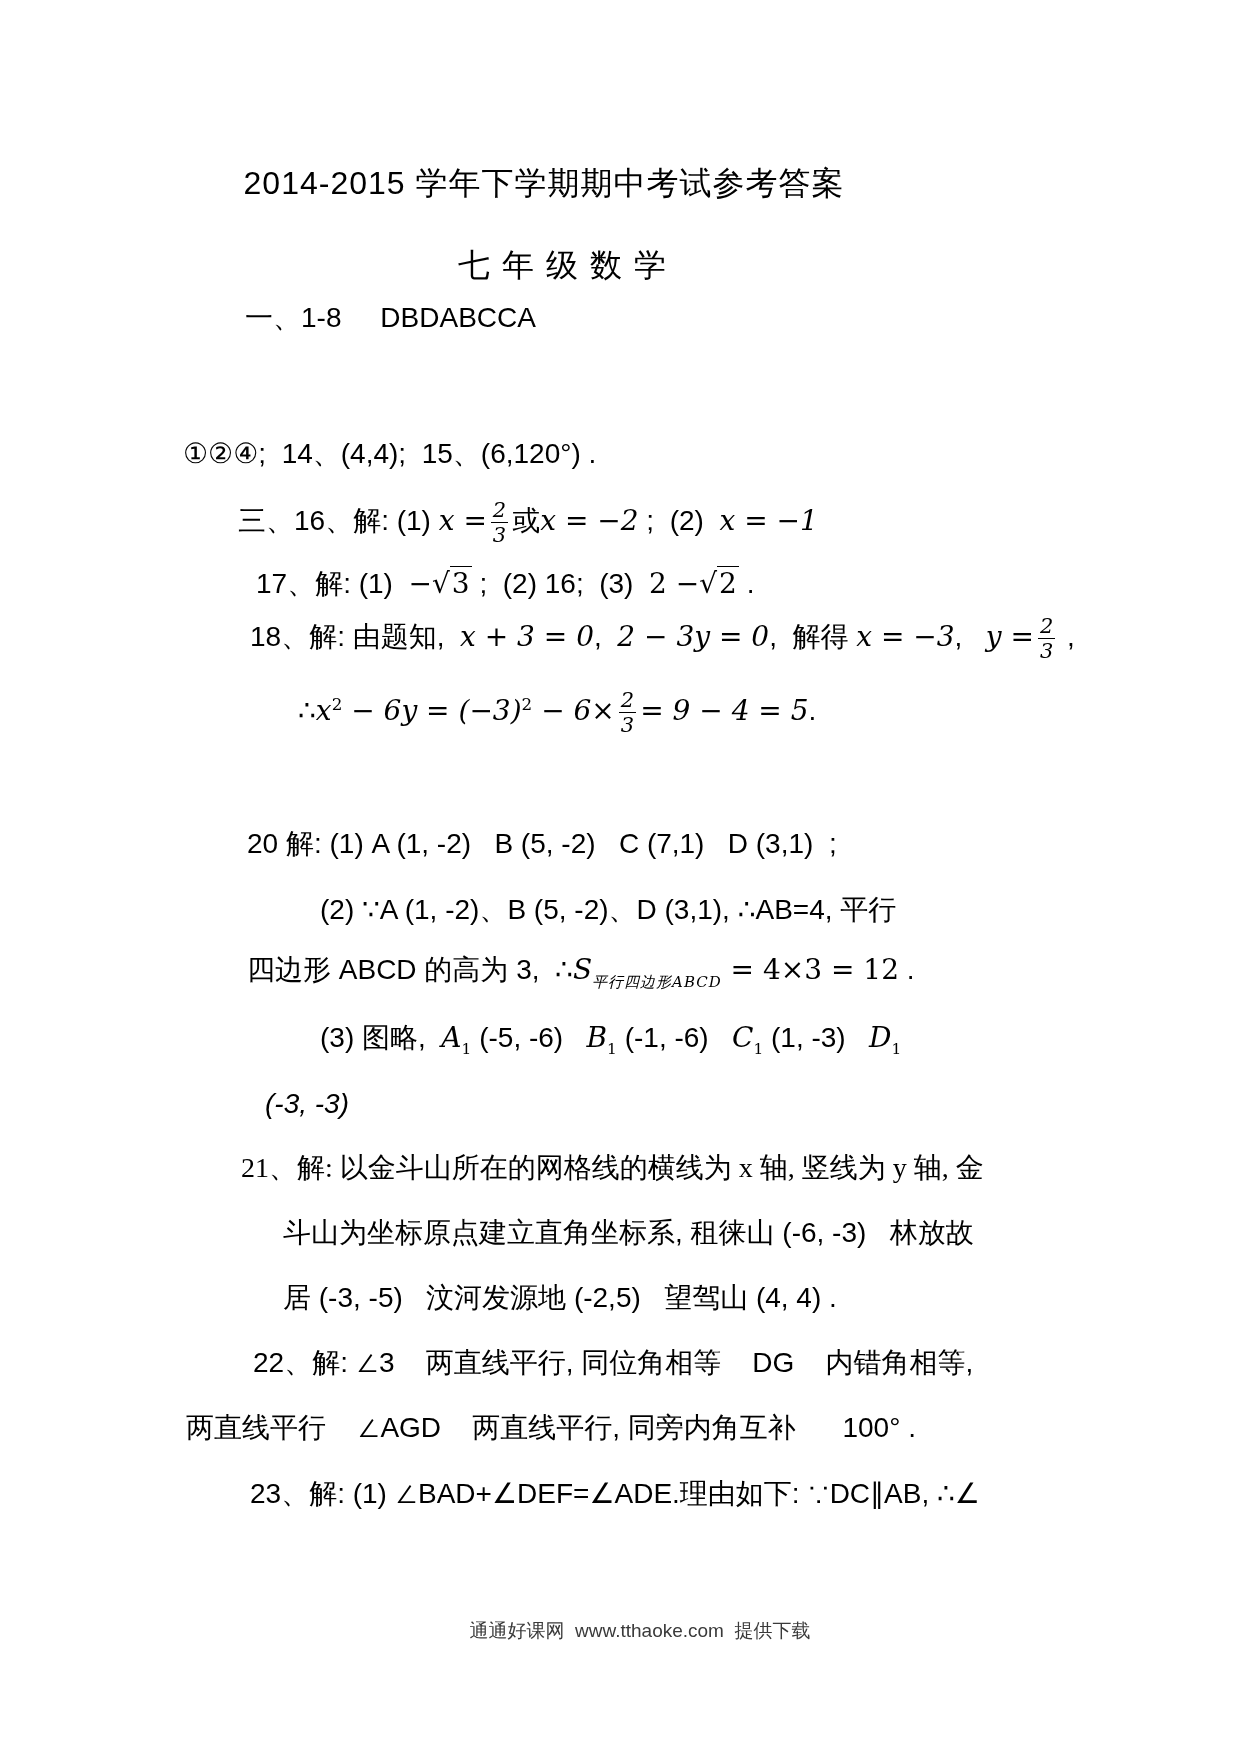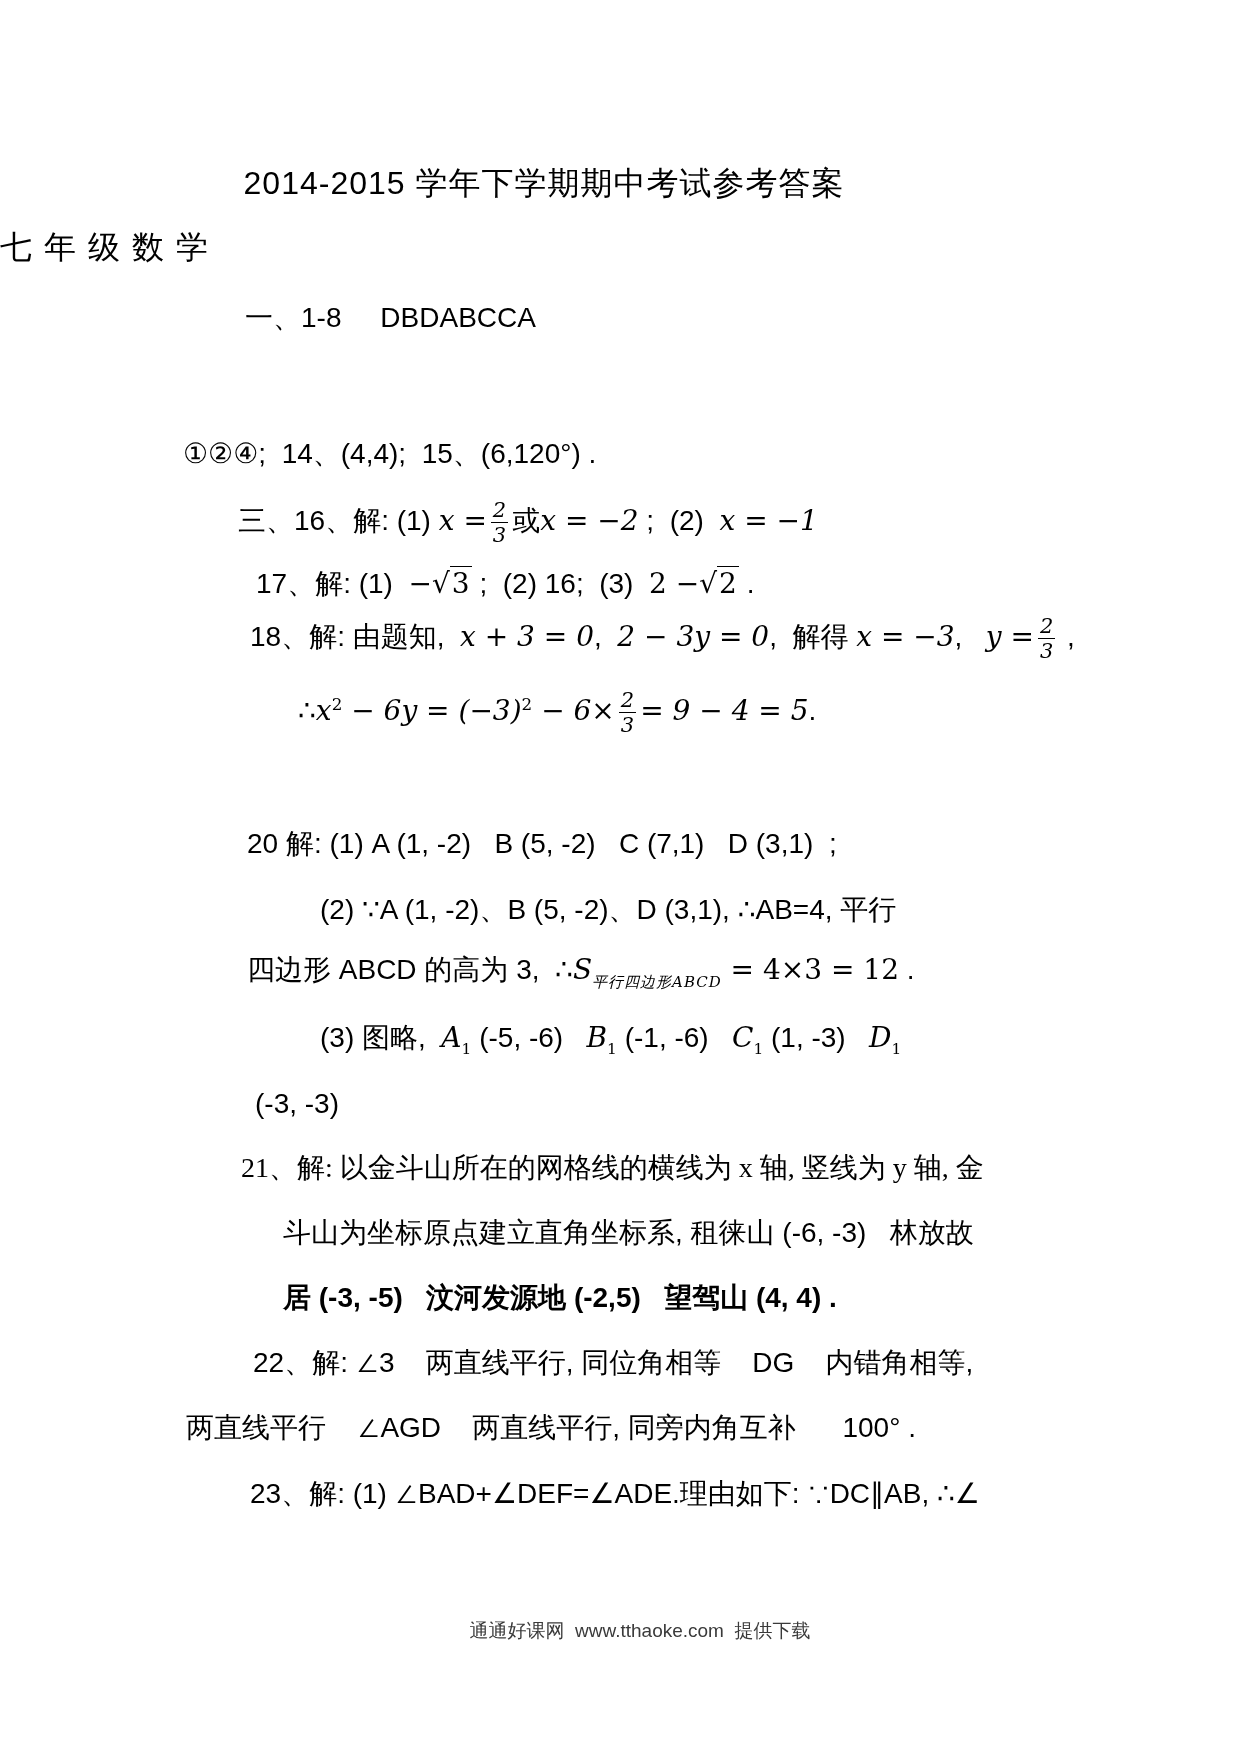--- a/index.html
+++ b/index.html
@@ -7,21 +7,21 @@
     width:1240px;height:1754px;background:#ffffff;position:relative;
     font-family:"Liberation Sans",sans-serif;color:#000;
     overflow:hidden;
   }
   .page{position:absolute;left:0;top:0;width:1240px;height:1754px;background:#fff;}
   .title{
     position:absolute;left:0;top:162px;width:1088px;text-align:center;
     font-size:32px;letter-spacing:1px;white-space:pre;
   }
   .subtitle{
-    position:absolute;left:0;top:226px;width:1136px;text-align:left;
+    position:absolute;left:0;top:244px;width:1136px;text-align:center;
     font-size:32px;letter-spacing:12px;white-space:pre;
   }
   .line{
     position:absolute;font-size:28px;line-height:36px;white-space:pre;
   }
   
   .math{font-family:"DejaVu Serif",serif;font-style:italic;}
   
   .mup{font-family:"DejaVu Serif",serif;font-style:normal;}
   .frac{
@@ -48,24 +48,24 @@
   .p-l3{left:183px;top:436px;}
   .p-l4{left:238px;top:498px;}
   .p-l5{left:256px;top:566px;}
   .p-l6{left:250px;top:614px;}
   .p-l7{left:298px;top:686px;}
   .p-l8{left:247px;top:760px;}
   .p-l9{left:247px;top:826px;}
   .p-l10{left:320px;top:892px;}
   .p-l11{left:247px;top:952px;}
   .p-l12{left:320px;top:1020px;}
-  .p-l13{left:255px;top:1086px;}
+  .p-l13{left:265px;top:1086px;font-style:italic;}
   .p-l14{left:241px;top:1150px;font-family:Liberation Serif, serif;}
   .p-l15{left:283px;top:1215px;}
-  .p-l16{left:283px;top:1280px;font-weight:bold;}
+  .p-l16{left:283px;top:1280px;}
   .p-l17{left:253px;top:1345px;}
   .p-l18{left:186px;top:1410px;}
   .p-l19{left:250px;top:1476px;}
   .p-l20{left:205px;top:1540px;}
 </style>
 </head>
 <body>
 
 <div class="page">
 

